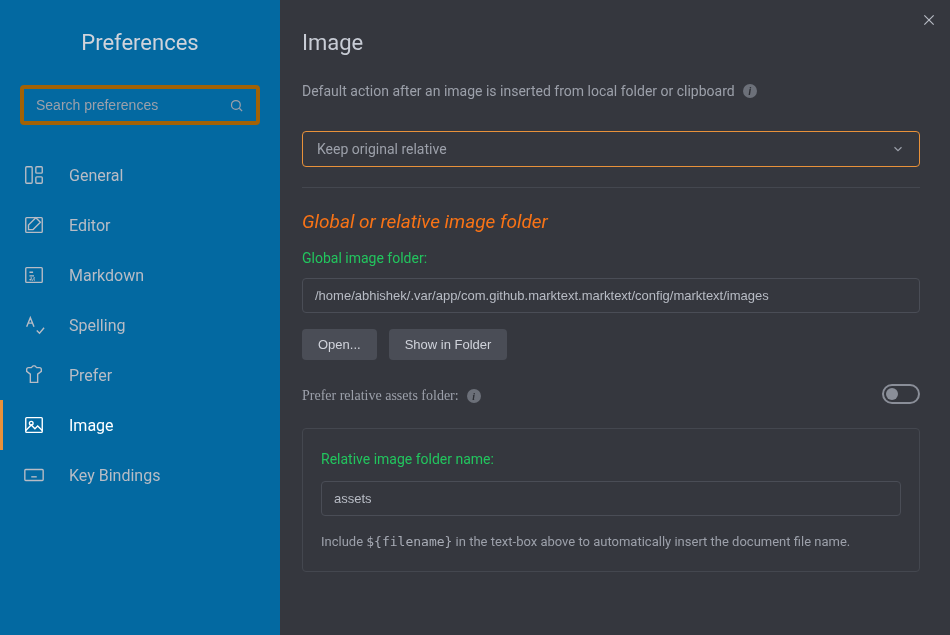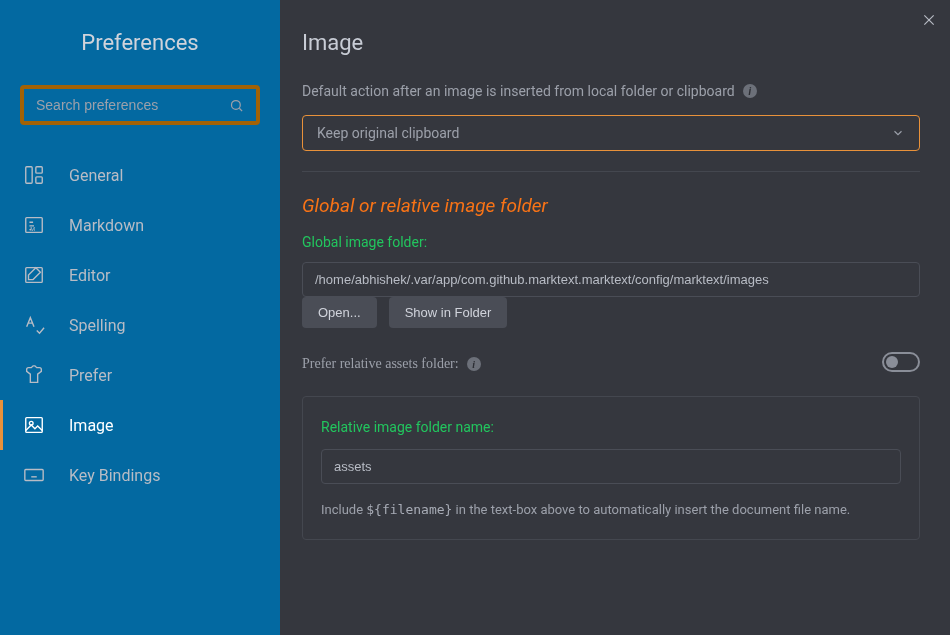--- a/index.html
+++ b/index.html
@@ -79,21 +79,21 @@
   font-size: 22px;
   font-weight: 400;
   margin-bottom: 28px;
 }
 .label-row {
   display: flex;
   align-items: center;
   gap: 8px;
   color: #9ca0aa;
   font-size: 14px;
-  margin-bottom: 16px;
+  margin-bottom: 32px;
 }
 .info-icon {
   width: 14px; height: 14px;
   border-radius: 50%;
   background: #6c7079;
   display: inline-flex;
   align-items: center;
   justify-content: center;
   font-size: 10px;
   color: #2c2e34;
@@ -135,20 +135,21 @@
   border: 1px solid #4a4d56;
   border-radius: 4px;
   padding: 9px 12px;
   color: #b8bcc5;
   font-size: 13px;
   outline: none;
 }
 .btn-row {
   display: flex;
   gap: 12px;
+  margin-top: 16px;
   margin-bottom: 24px;
 }
 .btn {
   background: #4a4d56;
   border: none;
   border-radius: 4px;
   padding: 8px 16px;
   color: #d0d3db;
   font-size: 13px;
   cursor: pointer;
@@ -210,31 +211,31 @@
       <svg viewBox="0 0 24 24" fill="none" stroke="currentColor" stroke-width="1.5">
           <rect x="3" y="3" width="7" height="18" rx="1"></rect>
           <rect x="14" y="3" width="7" height="7" rx="1"></rect>
           <rect x="14" y="14" width="7" height="7" rx="1"></rect>
         </svg>
       <span>General</span>
     </div>
     <div class="nav-item">
       <svg viewBox="0 0 24 24" fill="none" stroke="currentColor" stroke-width="1.5">
           <rect x="3" y="4" width="18" height="16" rx="1"></rect>
+          <path d="M14 4l5 5-8 8H6v-5z"></path>
+        </svg>
+      <span>Editor</span>
+    </div>
+    <div class="nav-item">
+      <svg viewBox="0 0 24 24" fill="none" stroke="currentColor" stroke-width="1.5">
+          <rect x="3" y="4" width="18" height="16" rx="1"></rect>
           <path d="M7 9h4M7 13h5M7 17h2"></path>
           <text x="8" y="19" font-size="6" fill="currentColor" stroke="none">M</text>
         </svg>
       <span>Markdown</span>
-    </div>
-    <div class="nav-item">
-      <svg viewBox="0 0 24 24" fill="none" stroke="currentColor" stroke-width="1.5">
-          <rect x="3" y="4" width="18" height="16" rx="1"></rect>
-          <path d="M14 4l5 5-8 8H6v-5z"></path>
-        </svg>
-      <span>Editor</span>
     </div>
     <div class="nav-item">
       <svg viewBox="0 0 24 24" fill="none" stroke="currentColor" stroke-width="1.5">
           <path d="M4 14l4-10 4 10M5.5 10h5"></path>
           <path d="M15 18l3 3 5-6"></path>
         </svg>
       <span>Spelling</span>
     </div>
     <div class="nav-item">
       <svg viewBox="0 0 24 24" fill="none" stroke="currentColor" stroke-width="1.5">
@@ -269,21 +270,21 @@
   </div>
 
   <h2>Image</h2>
 
   <div class="label-row">
     <span>Default action after an image is inserted from local folder or clipboard</span>
     <span class="info-icon">i</span>
   </div>
 
   <div class="select-box">
-    <span>Keep original clipboard</span>
+    <span>Keep original relative</span>
     <svg width="14" height="14" viewBox="0 0 24 24" fill="none" stroke="#9ca0aa" stroke-width="2">
         <polyline points="6 9 12 15 18 9"></polyline>
       </svg>
   </div>
 
   <div class="divider"></div>
 
   <div class="section-title">Global or relative image folder</div>
 
   <div class="field-label">Global image folder:</div>

